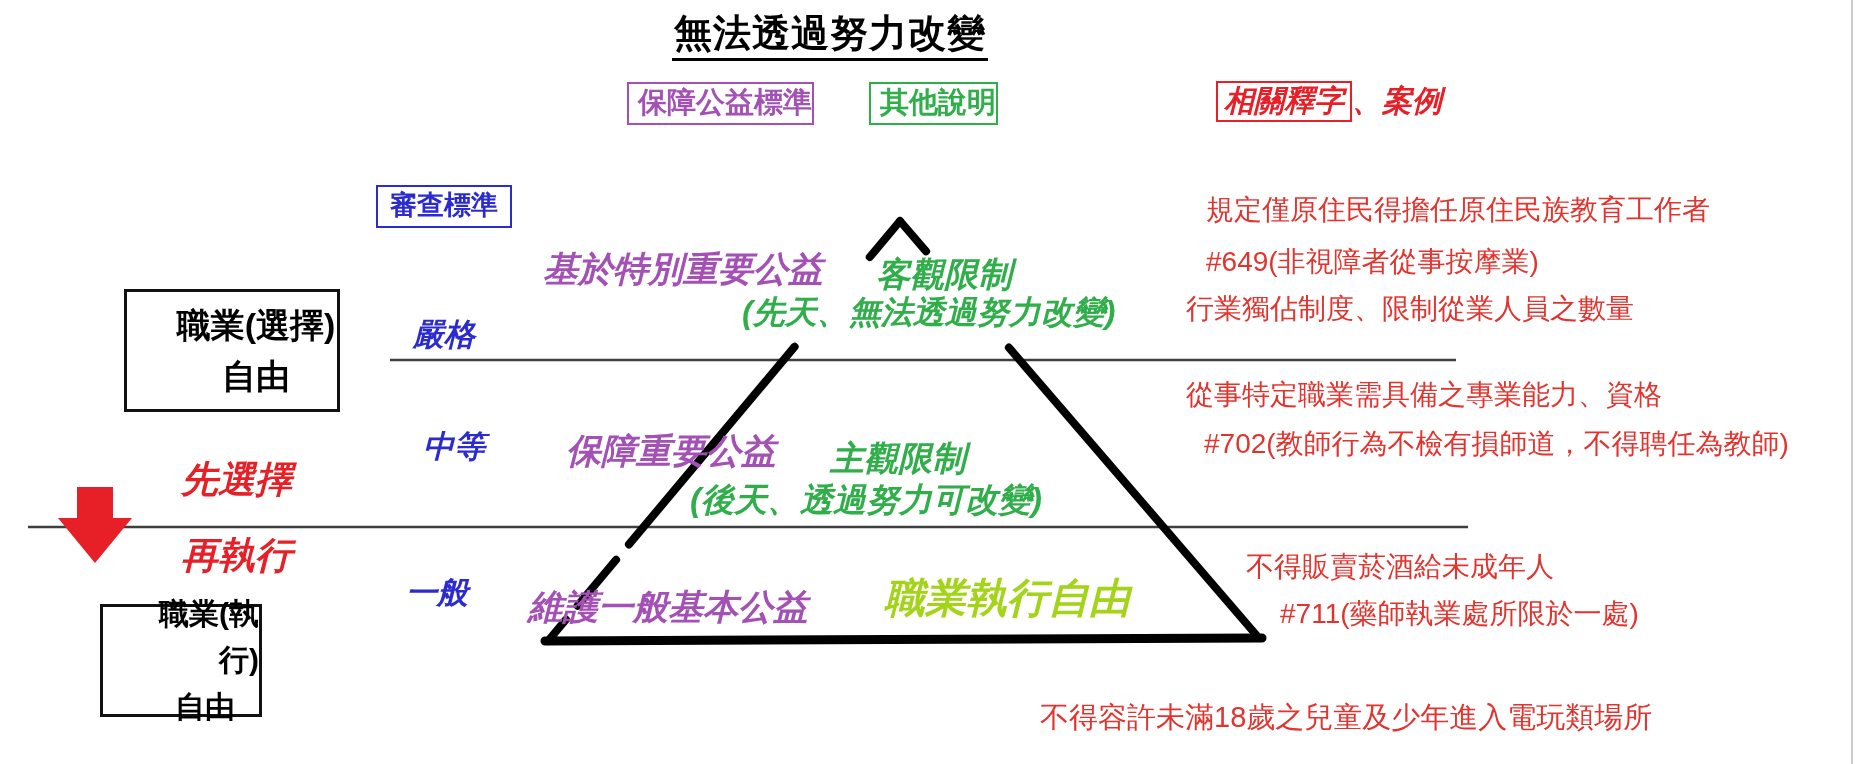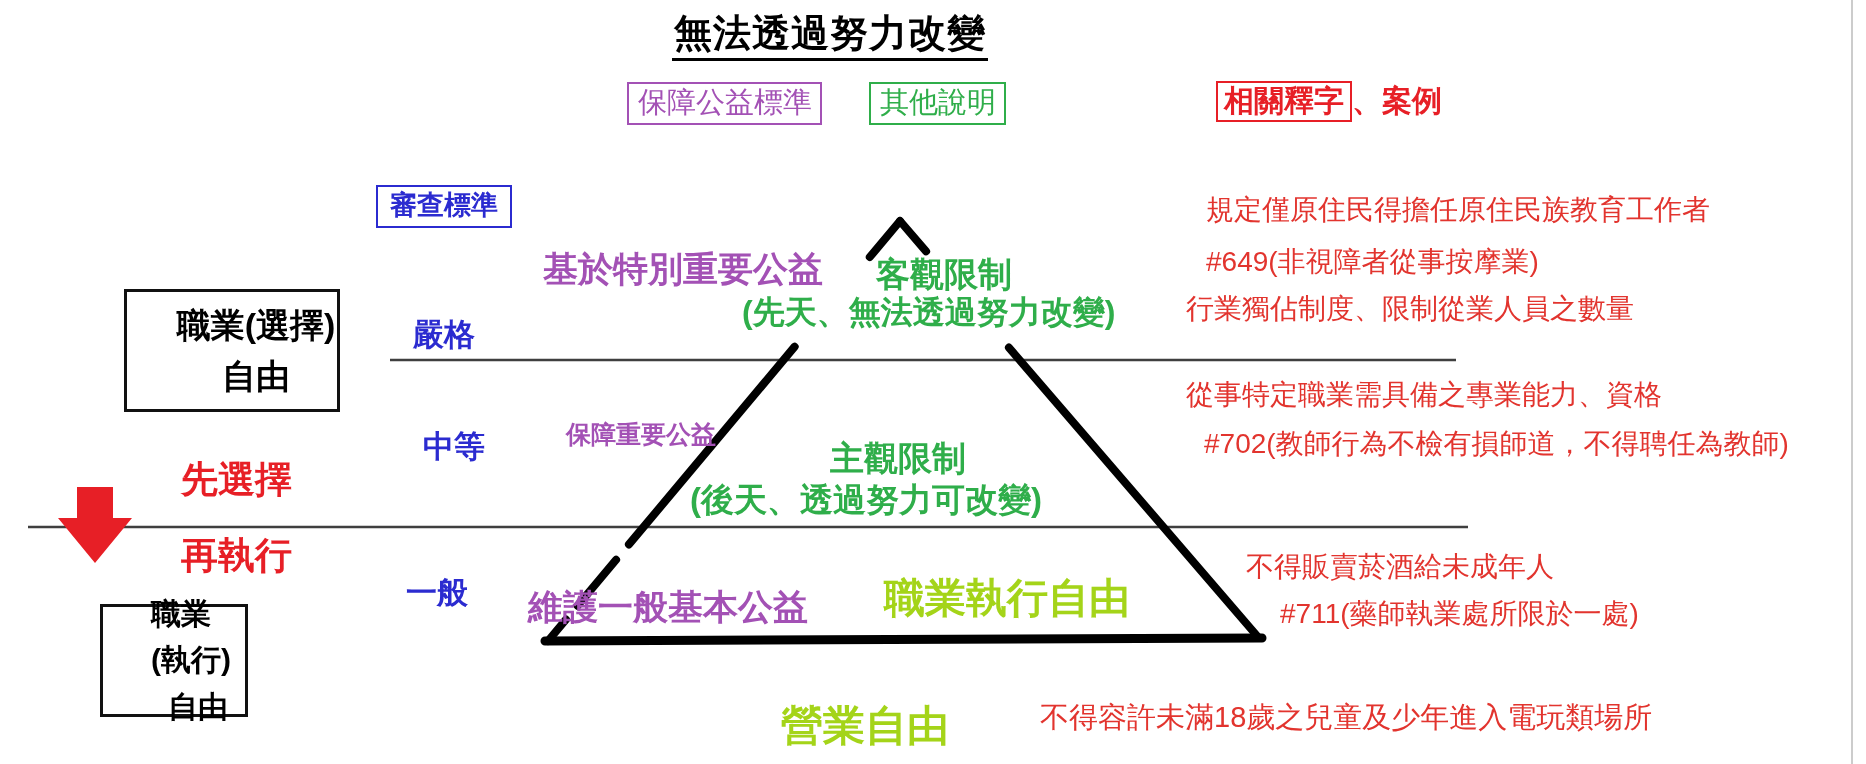--- a/index.html
+++ b/index.html
@@ -1,33 +1,33 @@
 <!DOCTYPE html>
 <html style="--blue: #2b2bd0; --purple: #a351b5; --green: #2fae4a; --chartreuse: #a4d419; --red: #e2342e; --red_bold: #e71f26; --line: #3f3f3f; --faint: #cccccc;"><head>
 <meta charset="utf-8">
 <style>
   html,body{margin:0;padding:0;background:#fff;}
   body{font-family:"Liberation Sans",sans-serif;}
   .canvas{position:relative;width:1866px;height:764px;background:#fff;overflow:hidden;}
   .canvas *{box-sizing:border-box;}
   .txt{position:absolute;white-space:nowrap;line-height:1.15;}
-  .b{font-weight:700;}
+  .b{font-weight:700;font-style:italic;}
   .blue{color:var(--blue);}
   .purple{color:var(--purple);}
   .green{color:var(--green);}
   .lime{color:var(--chartreuse);}
   .red{color:var(--red);}
   .red2{color:var(--red_bold);}
   .page-title{left:830px;top:12px;transform:translateX(-50%);font-size:38px;font-weight:700;color:#000;
     border-bottom:3px solid #000;padding:0 2px 2px 2px;letter-spacing:1px;}
-  .legend-box{border:2px solid currentColor;padding:2px 8px 4px 9px;font-size:29px;font-weight:400;}
+  .legend-box{border:2px solid currentColor;padding:2px 0 4px 9px;font-size:29px;font-weight:700;}
   .inline-box{border:2px solid currentColor;padding:1px 6px 3px 6px;}
   .review-box{border:2px solid var(--blue);padding:3px 12px 5px 12px;font-size:27px;font-weight:700;color:var(--blue);text-align:center;}
   .black-box{position:absolute;border:3px solid #111;background:#fff;color:#000;font-weight:700;
-    display:flex;flex-direction:column;align-items:center;justify-content:center;text-align:left;padding-left:48px;}
+    display:flex;flex-direction:column;align-items:center;justify-content:center;text-align:right;padding-left:48px;}
   .overlay{position:absolute;left:0;top:0;z-index:0;}
   .layer{position:absolute;left:0;top:0;z-index:2;width:100%;height:100%;pointer-events:none;}
   .tri{stroke:#000;fill:none;stroke-linecap:round;}
   .divider{stroke:var(--line);stroke-width:2.5;}
   .faintline{stroke:var(--faint);stroke-width:2;}
   .arrow{fill:var(--red_bold);}
 </style>
 </head>
 <body>
 
@@ -53,43 +53,42 @@
     </div>
 
     <div class="txt review-box" style="left:376px;top:185px;">審查標準</div>
 
     <div class="txt blue b" style="left:413px;top:317px;font-size:31px;">嚴格</div>
     <div class="txt purple b" style="left:543px;top:249px;font-size:35px;">基於特別重要公益</div>
     <div class="txt green b" style="left:876px;top:255px;font-size:34px;">客觀限制</div>
     <div class="txt green b" style="left:742px;top:294px;font-size:32px;">(先天、無法透過努力改變)</div>
 
     <div class="txt blue b" style="left:423px;top:429px;font-size:31px;">中等</div>
-    <div class="txt purple b" style="left:566px;top:420px;font-size:25px;">保障重要公益</div>
+    <div class="txt purple b" style="left:566px;top:431px;font-size:35px;">保障重要公益</div>
     <div class="txt green b" style="left:830px;top:439px;font-size:34px;">主觀限制</div>
     <div class="txt green b" style="left:690px;top:481px;font-size:33px;">(後天、透過努力可改變)</div>
 
     <div class="txt blue b" style="left:406px;top:575px;font-size:31px;">一般</div>
     <div class="txt purple b" style="left:528px;top:587px;font-size:35px;">維護一般基本公益</div>
     <div class="txt lime b" style="left:884px;top:575px;font-size:41px;">職業執行自由</div>
 
     <div class="black-box" style="left:124px;top:289px;width:216px;height:123px;font-size:34px;line-height:1.5;">
       <span>職業(選擇)</span>
       <span>自由</span>
     </div>
     <div class="txt red2 b" style="left:181px;top:459px;font-size:37px;">先選擇</div>
     <div class="txt red2 b" style="left:181px;top:535px;font-size:37px;">再執行</div>
-    <div class="black-box" style="left:100px;top:604px;width:148px;height:113px;font-size:30px;line-height:1.55;">
+    <div class="black-box" style="left:100px;top:604px;width:162px;height:113px;font-size:30px;line-height:1.55;">
       <span>職業(執行)</span>
       <span>自由</span>
     </div>
 
     <div class="txt red" style="left:1206px;top:194px;font-size:28px;text-align:right;">規定僅原住民得擔任原住民族教育工作者</div>
     <div class="txt red" style="left:1206px;top:246px;font-size:28px;">#649(非視障者從事按摩業)</div>
     <div class="txt red" style="left:1186px;top:293px;font-size:28px;">行業獨佔制度、限制從業人員之數量</div>
     <div class="txt red" style="left:1186px;top:379px;font-size:28px;">從事特定職業需具備之專業能力、資格</div>
     <div class="txt red" style="left:1204px;top:428px;font-size:28px;">#702(教師行為不檢有損師道，不得聘任為教師)</div>
     <div class="txt red" style="left:1246px;top:551px;font-size:28px;">不得販賣菸酒給未成年人</div>
     <div class="txt red" style="left:1280px;top:598px;font-size:28px;">#711(藥師執業處所限於一處)</div>
 
-    <div class="txt lime b" style="left:781px;top:702px;font-size:42px;">營業自由</div>
     <div class="txt red" style="left:1040px;top:701px;font-size:29px;">不得容許未滿18歲之兒童及少年進入電玩類場所</div>
   </div>
 </div>
 
 </body></html>

